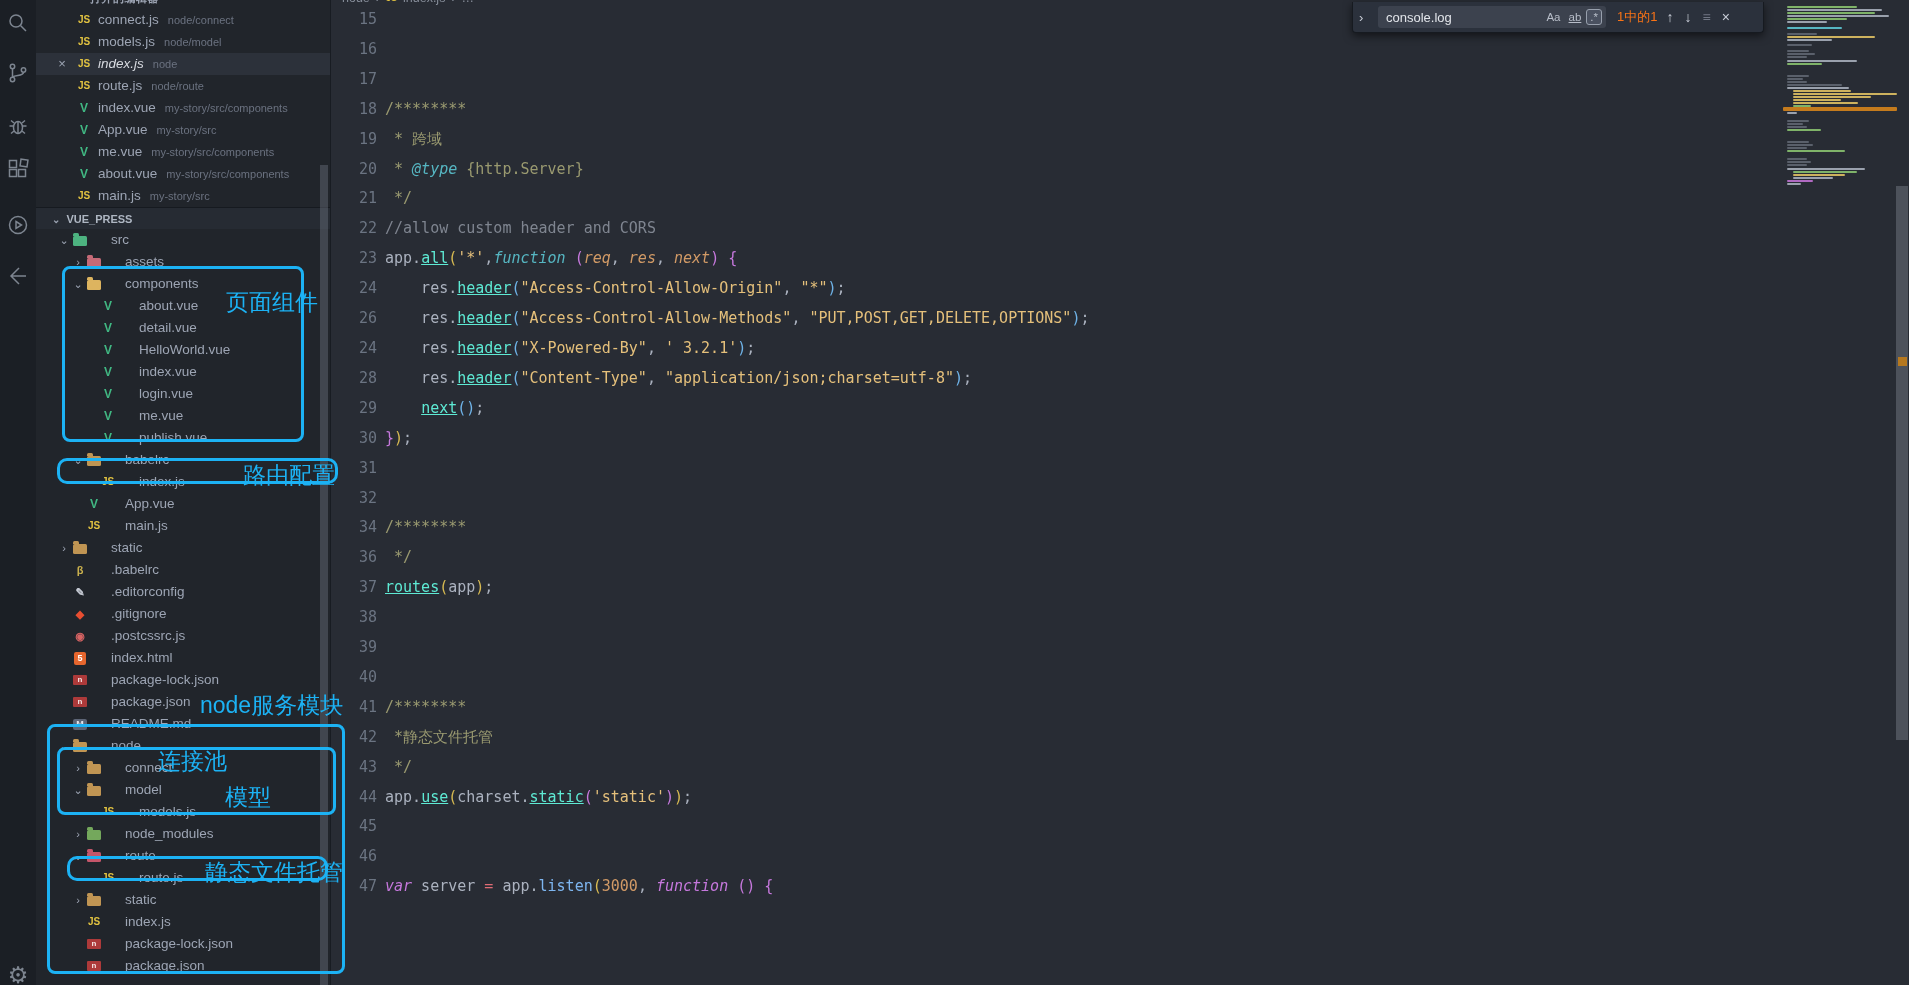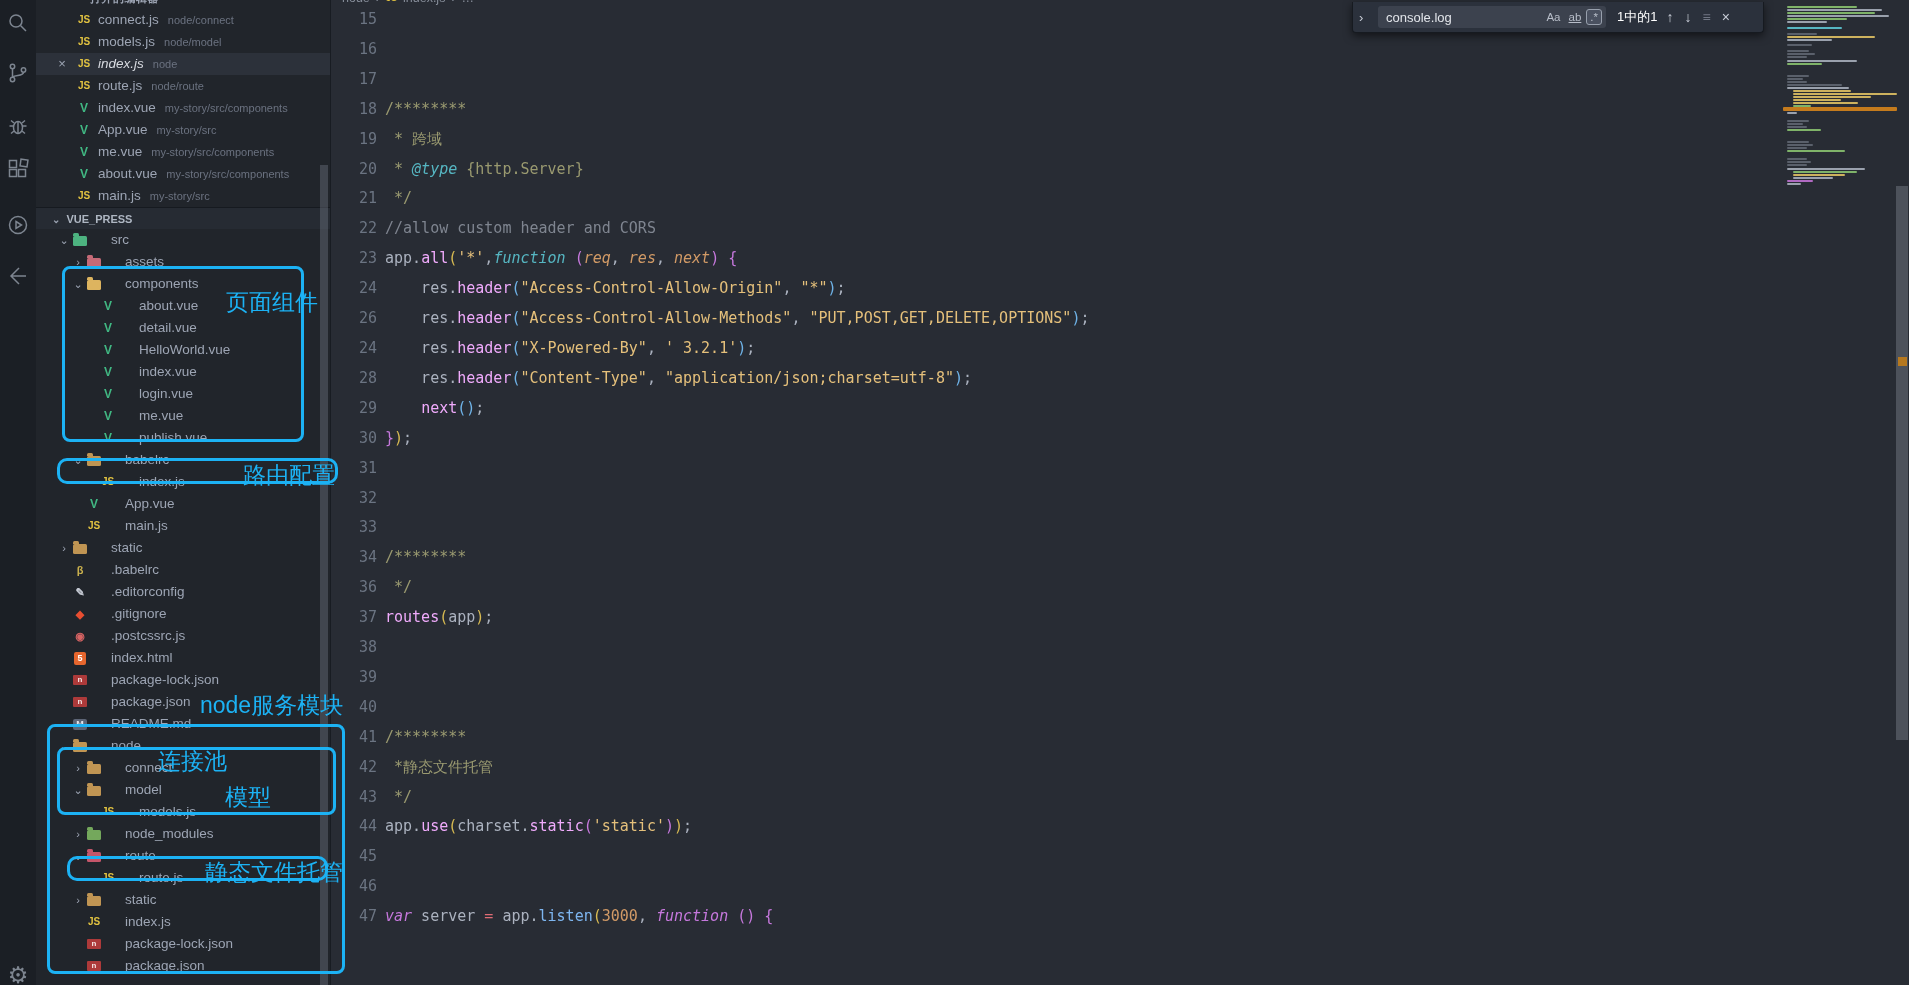--- a/index.html
+++ b/index.html
@@ -60,36 +60,36 @@
   #editor-border { position:absolute; left:330px; top:0; width:1px; height:985px; background:#181c22; z-index:6; }
   #breadcrumb { position:absolute; left:12px; top:-13px; height:22px; display:flex; align-items:center;
       font-size:12.5px; color:#868d99; gap:6px; }
   #breadcrumb .bc-js { color:#e2c341; font-size:9px; font-weight:bold; }
   #code-area { position:absolute; left:0; top:5px; width:1453px; }
   .line { position:relative; height:29.91px; line-height:29.91px; font-family:"DejaVu Sans Mono", monospace; font-size:15px; white-space:pre; }
   .ln { position:absolute; left:0; top:0; width:47px; text-align:right; color:#6b7482; }
   .lcode { position:absolute; left:55px; top:0; }
   .tk-w { color:#abb2bf; } .tk-cO { color:#9a9a70; } .tk-cG { color:#7f8590; }
   .tk-kw { color:#56b6c2; font-style:italic; } .tk-kwP { color:#c678dd; font-style:italic; }
-  .tk-pr { color:#d19a66; font-style:italic; } .tk-fn { color:#f0abfc; }
+  .tk-pr { color:#d19a66; font-style:italic; } .tk-fn { color:#5eead4;text-decoration:underline; }
   .tk-str { color:#e5c07b; } .tk-num { color:#d19a66; }
   .tk-b1 { color:#d7ba52; } .tk-b2 { color:#c678dd; } .tk-b3 { color:#6fb3e8; }
   .tk-op { color:#e06c75; } .tk-fnB { color:#7eb6f0; }
 
   
   #find-widget { position:absolute; left:1352px; top:2px; width:412px; height:31px; background:#2b313c;
       border:1px solid #161a20; border-top:none; border-radius:0 0 4px 4px; box-shadow:0 3px 8px rgba(0,0,0,.55);
       display:flex; align-items:center; padding:0 6px; gap:7px; z-index:8; }
   #find-toggle { color:#c9ced8; font-size:13px; width:12px; }
   #find-input { background:#3c424e; height:22px; flex:none; width:228px; border-radius:3px; display:flex; align-items:center; padding:0 4px 0 8px; }
   #find-query { color:#e2e5ea; font-size:13px; flex:1; }
   .find-opt { color:#b8bec9; font-size:11.5px; padding:1px 3px; margin-left:2px; }
   .find-opt.underline { text-decoration:underline; }
   .find-opt.active { border:1px solid #98a0ad; background:#4a5160; border-radius:3px; }
-  #find-count { color:#ffffff; font-size:13px; margin-left:4px; white-space:nowrap; }
+  #find-count { color:#f97316; font-size:13px; margin-left:4px; white-space:nowrap; }
   .find-btn { color:#c9ced8; font-size:14px; padding:0 2px; }
   .find-btn.dim { color:#707684; }
 
   
   #minimap { position:absolute; left:1783px; top:0; width:114px; height:985px; }
   .mbar { position:absolute; height:2px; border-radius:1px; }
   #vscroll { position:absolute; left:1895px; top:0; width:14px; height:985px; }
   #vscroll-thumb { position:absolute; left:1px; top:186px; width:12px; height:554px; background:rgba(121,128,140,.45); }
   #vscroll-marker { position:absolute; left:3px; top:357px; width:9px; height:9px; background:#b5781f; }
 
@@ -431,21 +431,20 @@
         <div class="line"><span class="ln">22</span><span class="lcode"><span class="tk-cG">//allow custom header and CORS</span></span></div>
         <div class="line"><span class="ln">23</span><span class="lcode"><span class="tk-w">app.</span><span class="tk-fn">all</span><span class="tk-b1">(</span><span class="tk-str">'*'</span><span class="tk-w">,</span><span class="tk-kw">function</span><span class="tk-w"> </span><span class="tk-b2">(</span><span class="tk-pr">req</span><span class="tk-w">, </span><span class="tk-pr">res</span><span class="tk-w">, </span><span class="tk-pr">next</span><span class="tk-b2">)</span><span class="tk-b2"> {</span></span></div>
         <div class="line"><span class="ln">24</span><span class="lcode"><span class="tk-w">    res.</span><span class="tk-fn">header</span><span class="tk-b3">(</span><span class="tk-str">"Access-Control-Allow-Origin"</span><span class="tk-w">, </span><span class="tk-str">"*"</span><span class="tk-b3">)</span><span class="tk-w">;</span></span></div>
         <div class="line"><span class="ln">26</span><span class="lcode"><span class="tk-w">    res.</span><span class="tk-fn">header</span><span class="tk-b3">(</span><span class="tk-str">"Access-Control-Allow-Methods"</span><span class="tk-w">, </span><span class="tk-str">"PUT,POST,GET,DELETE,OPTIONS"</span><span class="tk-b3">)</span><span class="tk-w">;</span></span></div>
         <div class="line"><span class="ln">24</span><span class="lcode"><span class="tk-w">    res.</span><span class="tk-fn">header</span><span class="tk-b3">(</span><span class="tk-str">"X-Powered-By"</span><span class="tk-w">, </span><span class="tk-str">' 3.2.1'</span><span class="tk-b3">)</span><span class="tk-w">;</span></span></div>
         <div class="line"><span class="ln">28</span><span class="lcode"><span class="tk-w">    res.</span><span class="tk-fn">header</span><span class="tk-b3">(</span><span class="tk-str">"Content-Type"</span><span class="tk-w">, </span><span class="tk-str">"application/json;charset=utf-8"</span><span class="tk-b3">)</span><span class="tk-w">;</span></span></div>
         <div class="line"><span class="ln">29</span><span class="lcode"><span class="tk-w">    </span><span class="tk-fn">next</span><span class="tk-b3">(</span><span class="tk-b3">)</span><span class="tk-w">;</span></span></div>
         <div class="line"><span class="ln">30</span><span class="lcode"><span class="tk-b2">}</span><span class="tk-b1">)</span><span class="tk-w">;</span></span></div>
         <div class="line"><span class="ln">31</span><span class="lcode"></span></div>
         <div class="line"><span class="ln">32</span><span class="lcode"></span></div>
-        <div class="line"><span class="ln">33</span><span class="lcode"></span></div>
         <div class="line"><span class="ln">34</span><span class="lcode"><span class="tk-cO">/********</span></span></div>
         <div class="line"><span class="ln">36</span><span class="lcode"><span class="tk-cO"> */</span></span></div>
         <div class="line"><span class="ln">37</span><span class="lcode"><span class="tk-fn">routes</span><span class="tk-b1">(</span><span class="tk-w">app</span><span class="tk-b1">)</span><span class="tk-w">;</span></span></div>
         <div class="line"><span class="ln">38</span><span class="lcode"></span></div>
         <div class="line"><span class="ln">39</span><span class="lcode"></span></div>
         <div class="line"><span class="ln">40</span><span class="lcode"></span></div>
         <div class="line"><span class="ln">41</span><span class="lcode"><span class="tk-cO">/********</span></span></div>
         <div class="line"><span class="ln">42</span><span class="lcode"><span class="tk-cO"> *静态文件托管</span></span></div>
         <div class="line"><span class="ln">43</span><span class="lcode"><span class="tk-cO"> */</span></span></div>
         <div class="line"><span class="ln">44</span><span class="lcode"><span class="tk-w">app.</span><span class="tk-fn">use</span><span class="tk-b1">(</span><span class="tk-w">charset.</span><span class="tk-fn">static</span><span class="tk-b2">(</span><span class="tk-str">'static'</span><span class="tk-b2">)</span><span class="tk-b1">)</span><span class="tk-w">;</span></span></div>

